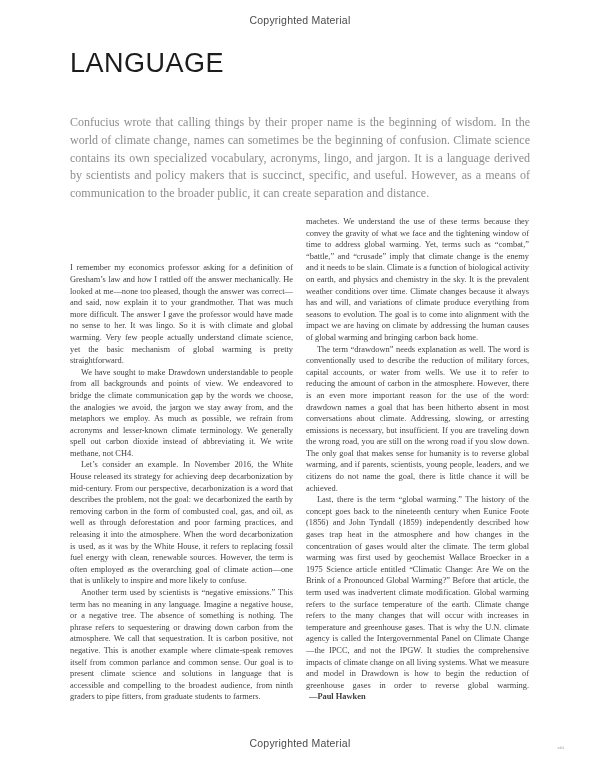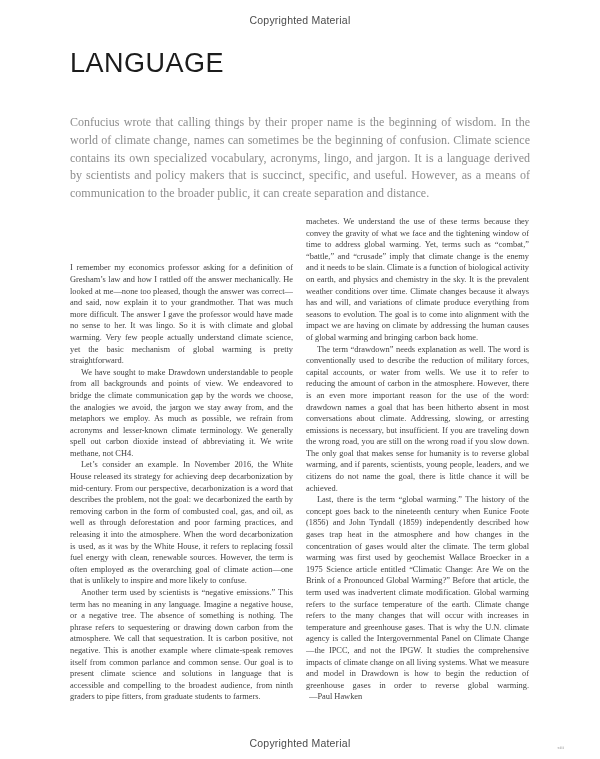--- a/index.html
+++ b/index.html
@@ -64,21 +64,21 @@
     color: #3e3e3e;
     text-align: justify;
   }
   .col p {
     margin: 0;
   }
   .col p + p {
     text-indent: 11px;
   }
   .byline {
-    font-weight: normal;
+    font-weight: bold;
     padding-left: 3px;
     white-space: nowrap;
   }
   .page-number {
     position: absolute;
     bottom: 9px;
     right: 36px;
     font-size: 5px;
     color: #9a9a9a;
     font-family: "Liberation Serif", serif;

